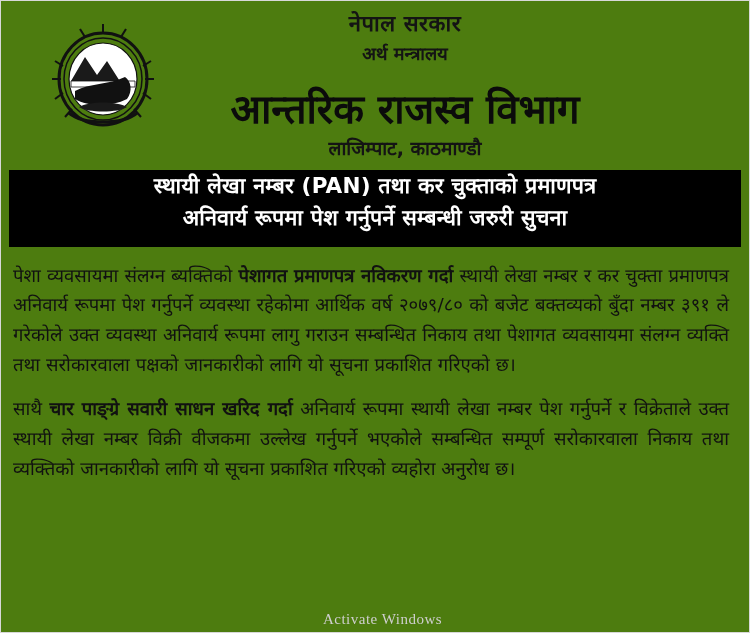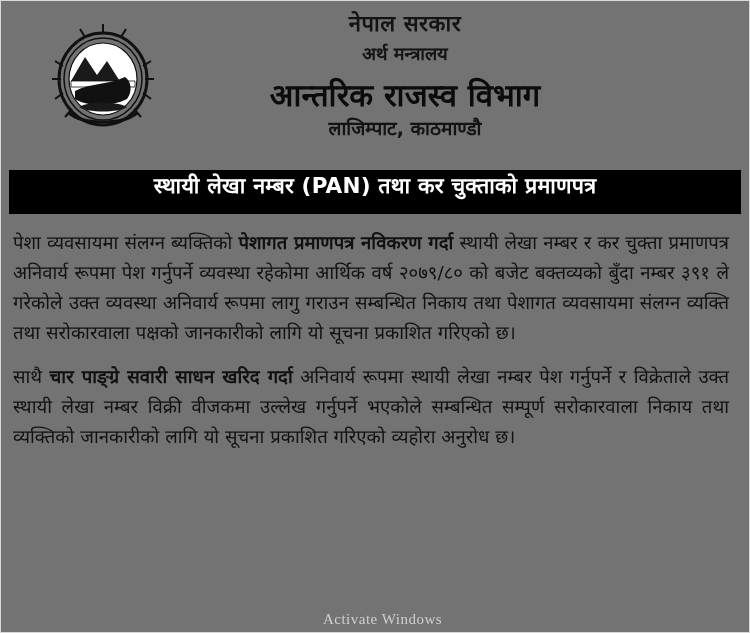--- a/index.html
+++ b/index.html
@@ -7,21 +7,21 @@
     padding: 0;
     background: #ffffff;
   }
   body {
     font-family: "DejaVu Sans", sans-serif;
   }
   .page {
     position: relative;
     width: 750px;
     height: 633px;
-    background: #737373;
+    background: #4d7c0f;
     border: 1px solid #d8d8d8;
     box-sizing: border-box;
     overflow: hidden;
   }
   
   .header {
     position: relative;
     height: 165px;
     padding-top: 8px;
     box-sizing: border-box;
@@ -45,25 +45,25 @@
     line-height: 1.35;
   }
   .ministry-line {
     font-size: 18px;
     font-weight: bold;
     color: #141414;
     line-height: 1.45;
     margin-top: 2px;
   }
   .dept-line {
-    font-size: 31px;
+    font-size: 40px;
     font-weight: bold;
     color: #0b0b0b;
     line-height: 1.3;
-    margin-top: 8px;
+    margin-top: 16px;
   }
   .address-line {
     font-size: 19px;
     font-weight: bold;
     color: #141414;
   }
   
   .title-bar {
     background: #000000;
     color: #ffffff;
@@ -152,20 +152,21 @@
     <div class="header-text">
       <div class="gov-line">नेपाल सरकार</div>
       <div class="ministry-line">अर्थ मन्त्रालय</div>
       <div class="dept-line">आन्तरिक राजस्व विभाग</div>
       <div class="address-line">लाजिम्पाट, काठमाण्डौ</div>
     </div>
   </div>
 
   <div class="title-bar">
     <div>स्थायी लेखा नम्बर (PAN) तथा कर चुक्ताको प्रमाणपत्र</div>
+    <div>अनिवार्य रूपमा पेश गर्नुपर्ने सम्बन्धी जरुरी सुचना</div>
   </div>
 
   <div class="body-text">
     <p class="para"><span>पेशा व्यवसायमा संलग्न ब्यक्तिको </span><span class="bold">पेशागत प्रमाणपत्र नविकरण गर्दा</span><span> स्थायी लेखा नम्बर र कर चुक्ता प्रमाणपत्र अनिवार्य रूपमा पेश गर्नुपर्ने व्यवस्था रहेकोमा आर्थिक वर्ष २०७९/८० को बजेट बक्तव्यको बुँदा नम्बर ३९१ ले गरेकोले उक्त व्यवस्था अनिवार्य रूपमा लागु गराउन सम्बन्धित निकाय तथा पेशागत व्यवसायमा संलग्न व्यक्ति तथा सरोकारवाला पक्षको जानकारीको लागि यो सूचना प्रकाशित गरिएको छ।</span></p>
 
     <p class="para last"><span>साथै </span><span class="bold">चार पाङ्ग्रे सवारी साधन खरिद गर्दा</span><span> अनिवार्य रूपमा स्थायी लेखा नम्बर पेश गर्नुपर्ने र विक्रेताले उक्त स्थायी लेखा नम्बर विक्री वीजकमा उल्लेख गर्नुपर्ने भएकोले सम्बन्धित सम्पूर्ण सरोकारवाला निकाय तथा व्यक्तिको जानकारीको लागि यो सूचना प्रकाशित गरिएको व्यहोरा अनुरोध छ।</span></p>
   </div>
 
   <div class="watermark">Activate Windows</div>
 

